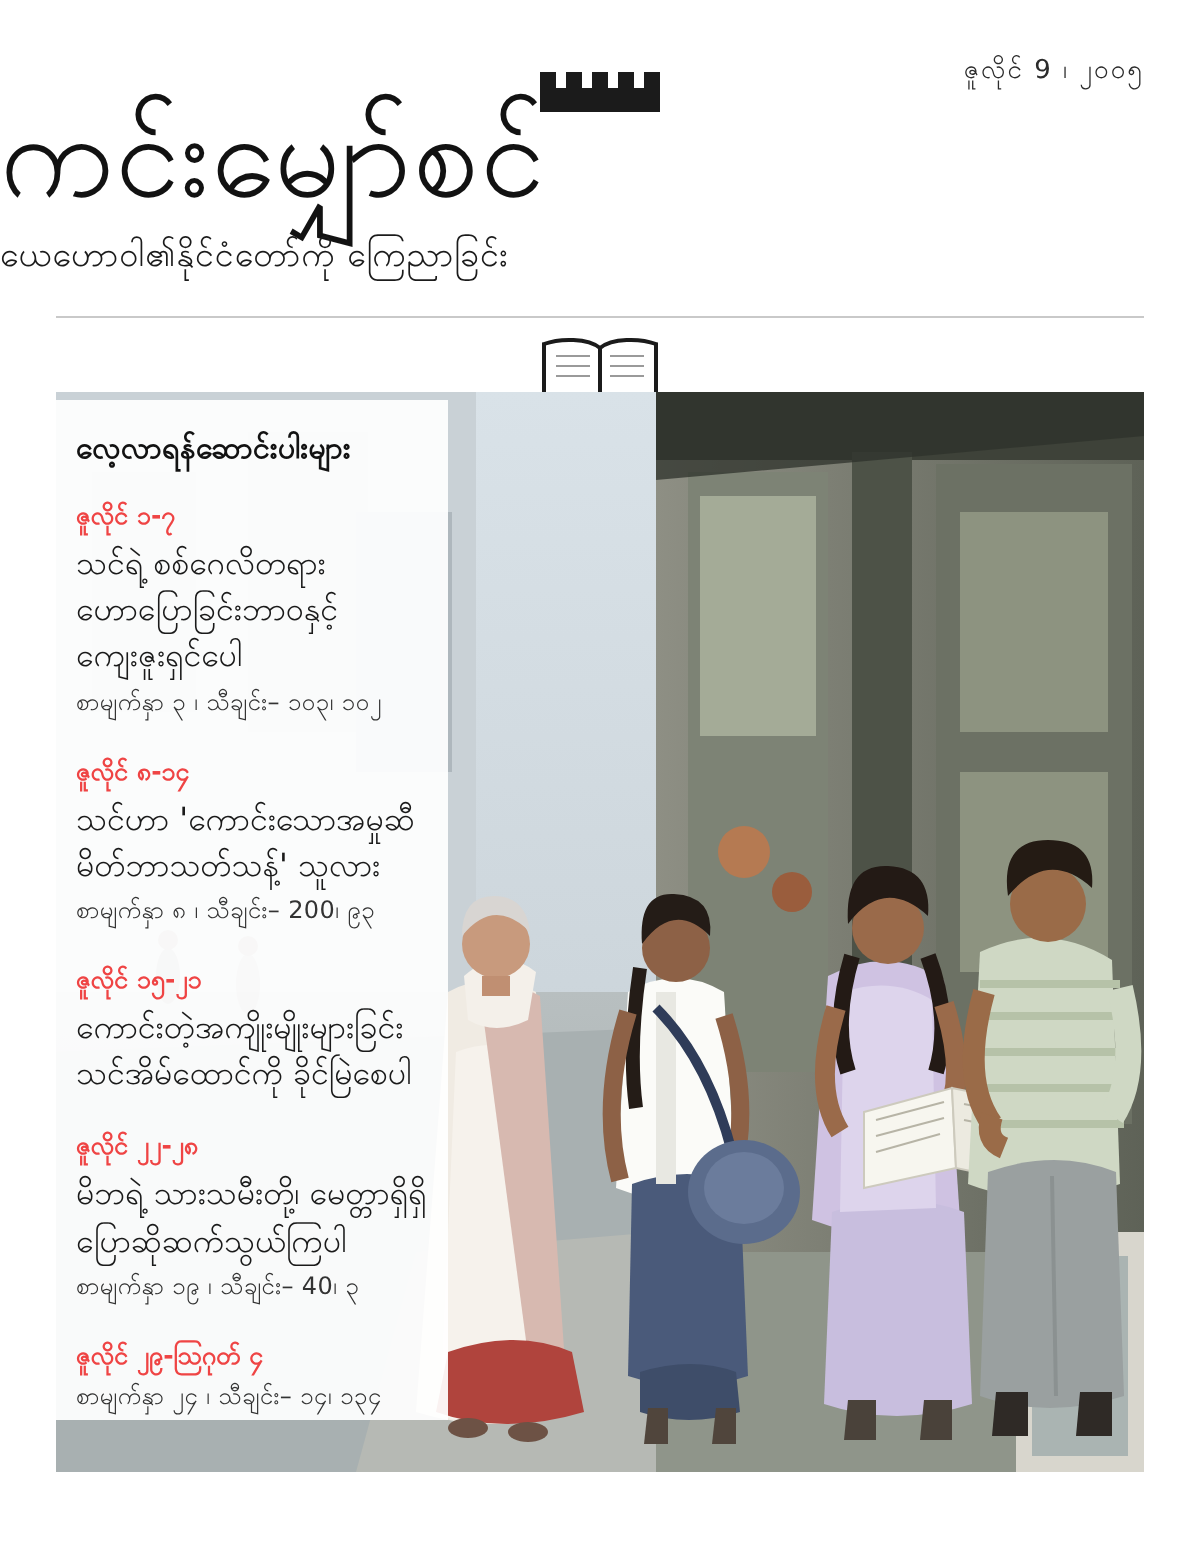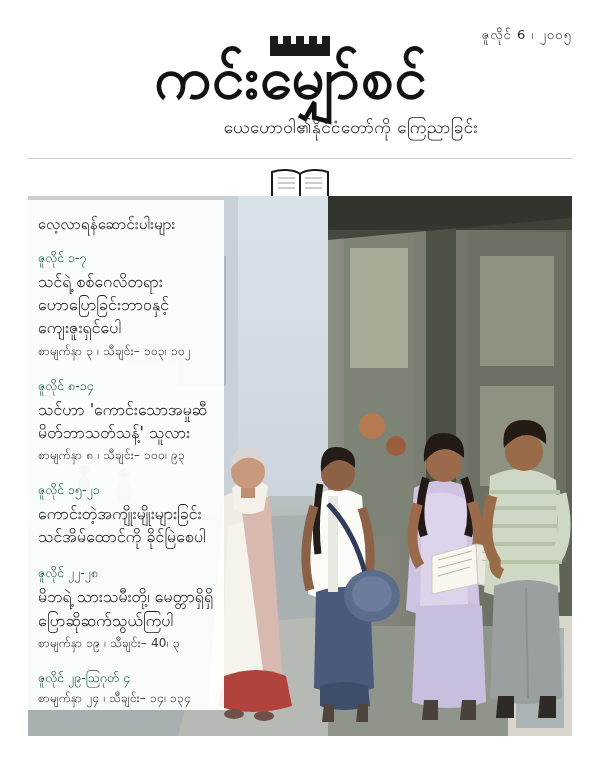--- a/index.html
+++ b/index.html
@@ -47,33 +47,33 @@
     width: 8px;
     height: 9px;
     background: #1b1b1b;
   }
 
   .masthead {
     position: absolute;
     top: 48px;
     left: 0;
     width: 582px;
-    text-align: center;
+    text-align: left;
     font-size: 58px;
     line-height: 1.05;
-    font-weight: bold;
+    font-weight: normal;
     color: #121212;
     letter-spacing: 1px;
   }
   .subtitle {
     position: absolute;
     top: 116px;
     left: 0;
     width: 478px;
-    text-align: right;
+    text-align: left;
     font-size: 17px;
     color: #1b1b1b;
     letter-spacing: 0.5px;
   }
 
   .rule {
     position: absolute;
     left: 28px;
     right: 28px;
     top: 158px;
@@ -109,32 +109,32 @@
     left: 28px;
     top: 200px;
     width: 196px;
     height: 510px;
     background: rgba(255,255,255,0.93);
     padding: 14px 10px 10px 8px;
     box-sizing: border-box;
   }
   .contents-title {
     font-size: 15px;
-    font-weight: normal;
+    font-weight: bold;
     color: #121212;
     margin: 0 0 14px 2px;
     letter-spacing: 0.3px;
   }
   .entry {
     margin: 0 0 17px 2px;
   }
   .entry-date {
     font-size: 12.5px;
-    font-weight: normal;
-    color: #14532d;
+    font-weight: bold;
+    color: #ef4444;
     margin-bottom: 2px;
   }
   .entry-title {
     font-size: 16px;
     line-height: 1.45;
     color: #1a1a1a;
     margin-bottom: 3px;
   }
   .entry-ref {
     font-size: 12px;
@@ -149,21 +149,21 @@
     width: 600px;
     height: 30px;
     background: #ffffff;
   }
 </style>
 </head>
 <body>
 
 <div class="page">
 
-  <div class="issue-date">ဇူလိုင် 6 ၊ ၂၀၀၅</div>
+  <div class="issue-date">ဇူလိုင် 9 ၊ ၂၀၀၅</div>
 
   <div class="crown">
     <div class="crown-body"></div>
     <div class="crown-tooth" style="left:0px;"></div>
     <div class="crown-tooth" style="left:13px;"></div>
     <div class="crown-tooth" style="left:26px;"></div>
     <div class="crown-tooth" style="left:39px;"></div>
     <div class="crown-tooth" style="left:52px;"></div>
   </div>
 
@@ -322,21 +322,21 @@
 
     <div class="entry">
       <div class="entry-date">ဇူလိုင် ၁-၇</div>
       <div class="entry-title">သင်ရဲ့ စစ်ဂေလိတရား ဟောပြောခြင်းဘာဝနှင့် ကျေးဇူးရှင်ပေါ</div>
       <div class="entry-ref">စာမျက်နှာ ၃ ၊ သီချင်း– ၁၀၃၊ ၁၀၂</div>
     </div>
 
     <div class="entry">
       <div class="entry-date">ဇူလိုင် ၈-၁၄</div>
       <div class="entry-title">သင်ဟာ 'ကောင်းသောအမှုဆီ မိတ်ဘာသတ်သန့်' သူလား</div>
-      <div class="entry-ref">စာမျက်နှာ ၈ ၊ သီချင်း– ၁၀၀၊ ၉၃</div>
+      <div class="entry-ref">စာမျက်နှာ ၈ ၊ သီချင်း– 200၊ ၉၃</div>
     </div>
 
     <div class="entry">
       <div class="entry-date">ဇူလိုင် ၁၅-၂၁</div>
       <div class="entry-title">ကောင်းတဲ့အကျိုးမျိုးများခြင်း သင်အိမ်ထောင်ကို ခိုင်မြဲစေပါ</div>
     </div>
 
     <div class="entry">
       <div class="entry-date">ဇူလိုင် ၂၂-၂၈</div>
       <div class="entry-title">မိဘရဲ့ သားသမီးတို့၊ မေတ္တာရှိရှိ ပြောဆိုဆက်သွယ်ကြပါ</div>

